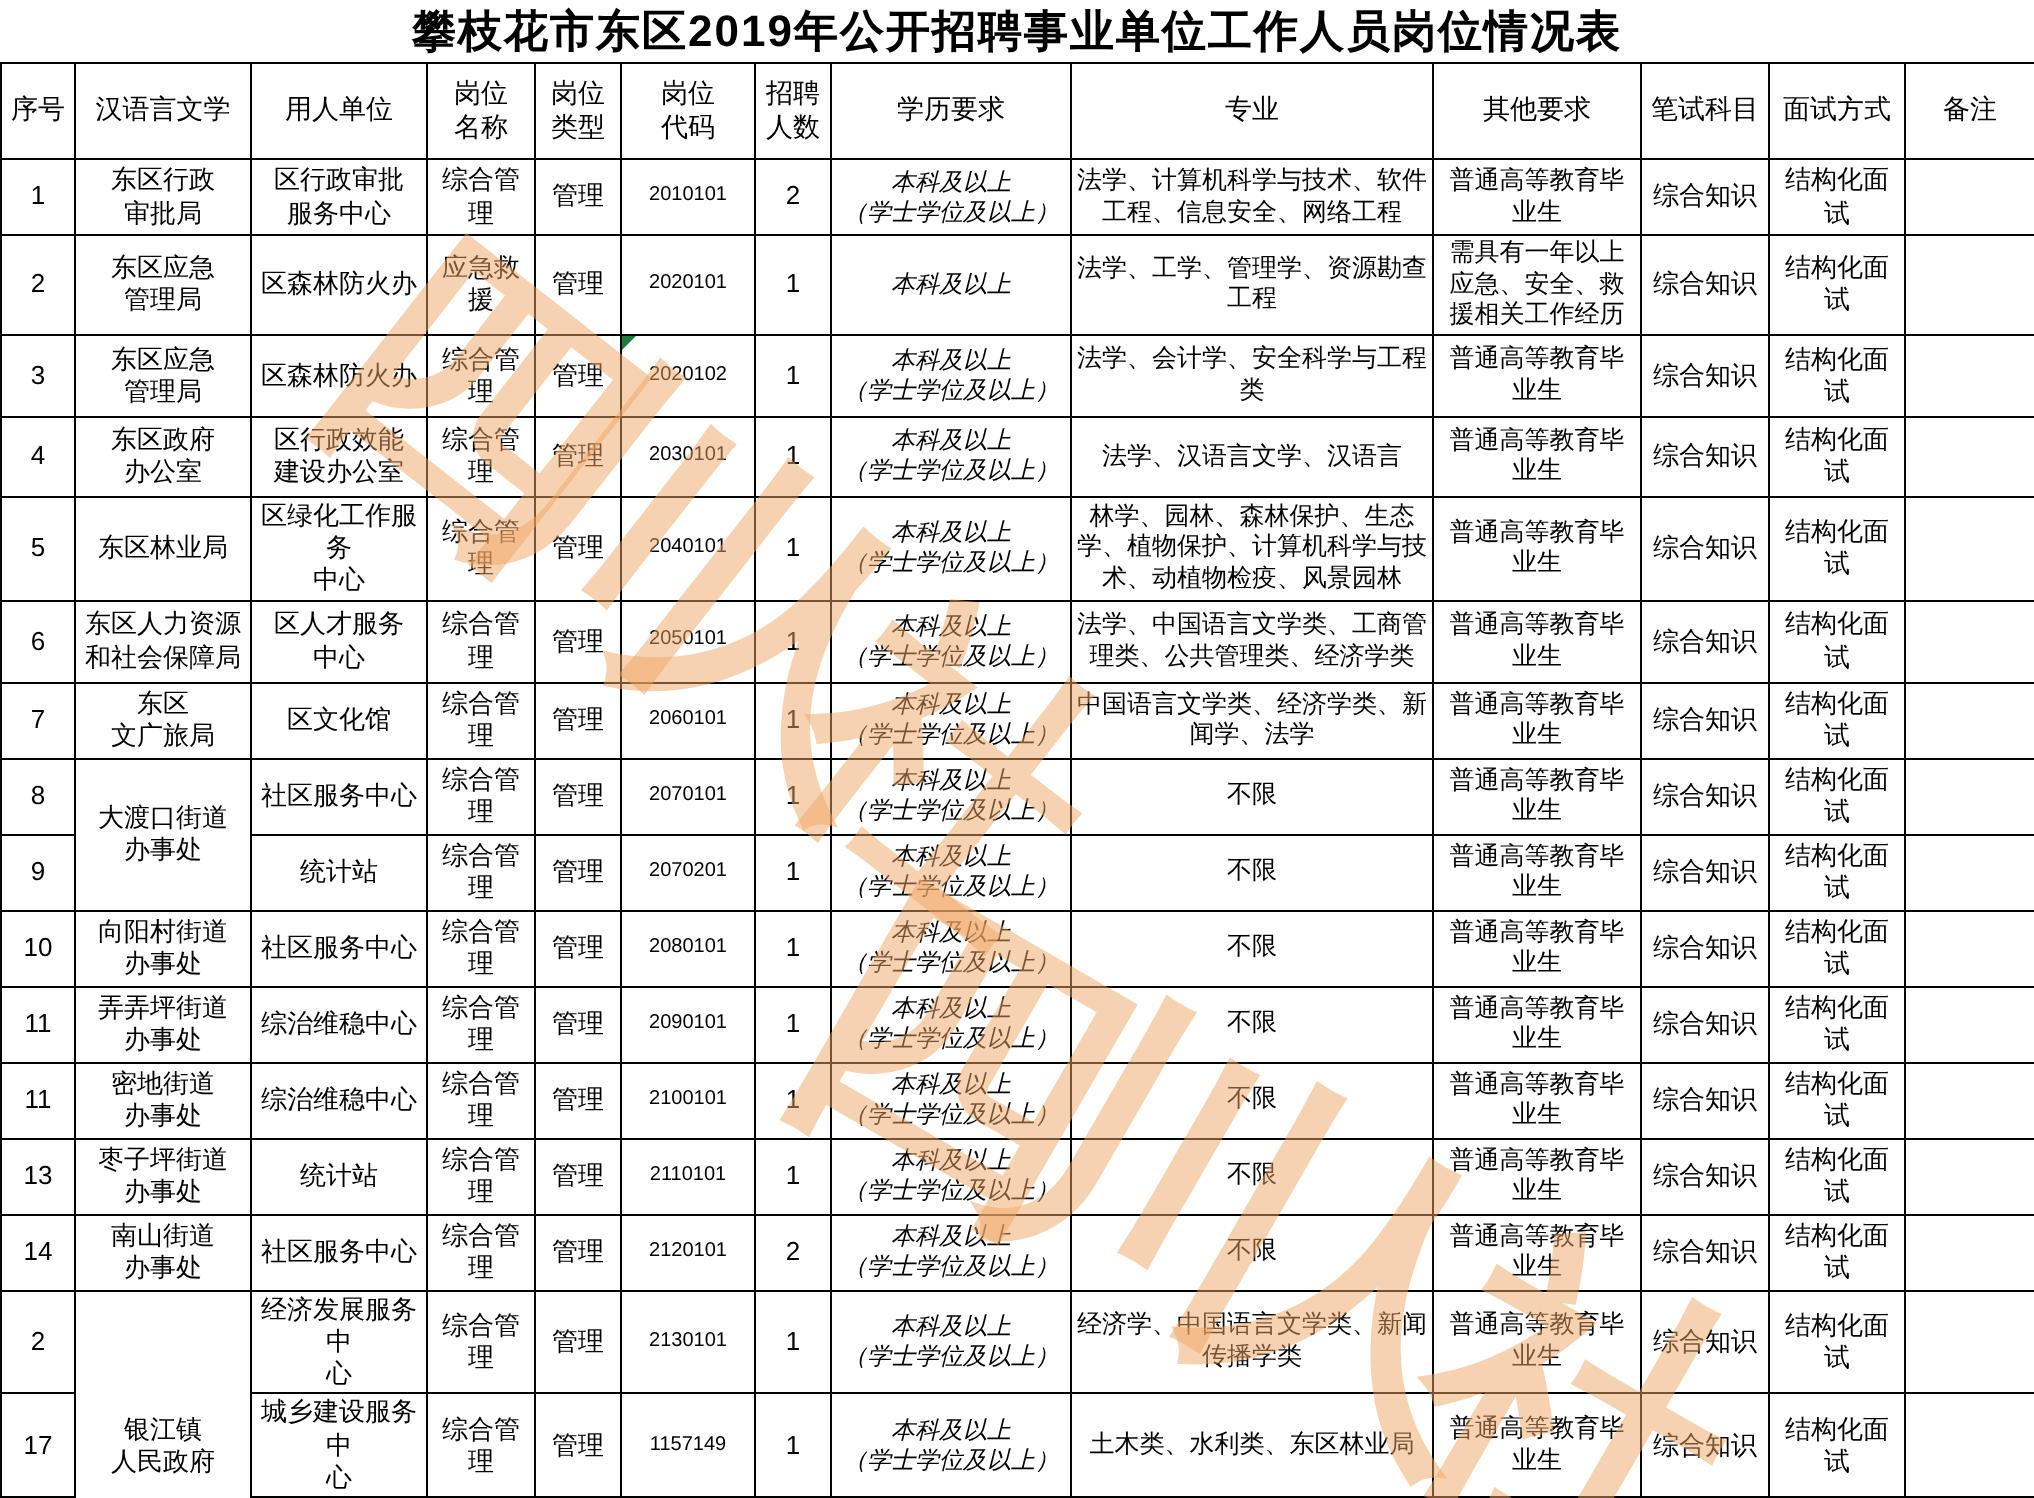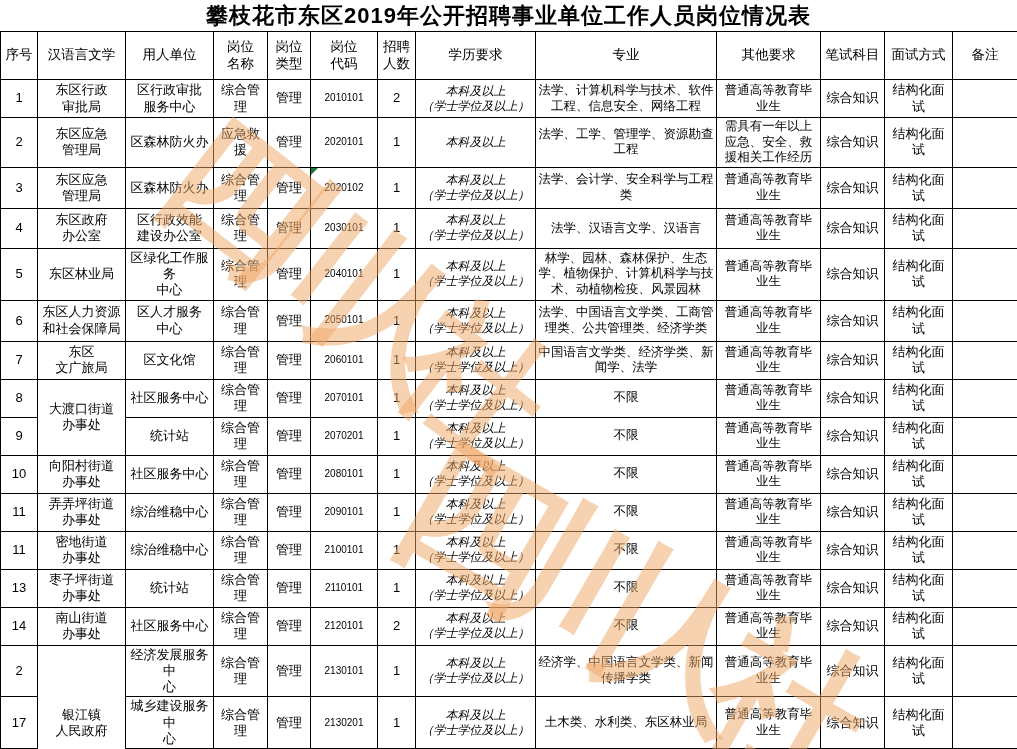--- a/index.html
+++ b/index.html
@@ -357,21 +357,21 @@
           <td class="col-written">综合知识</td>
           <td class="col-interview">结构化面试</td>
           <td class="col-note"></td>
         </tr>
         <tr style="height: 38px;">
           <td class="col-no">17</td>
           <td class="col-unit">城乡建设服务中
 心</td>
           <td class="col-post">综合管理</td>
           <td class="col-type">管理</td>
-          <td class="col-code">2130201</td>
+          <td class="col-code">1157149</td>
           <td class="col-count">1</td>
           <td class="col-edu">本科及以上
 （学士学位及以上）</td>
           <td class="col-major">土木类、水利类、东区林业局</td>
           <td class="col-other">普通高等教育毕业生</td>
           <td class="col-written">综合知识</td>
           <td class="col-interview">结构化面试</td>
           <td class="col-note"></td>
         </tr>
         <tr style="height: 39px;">

